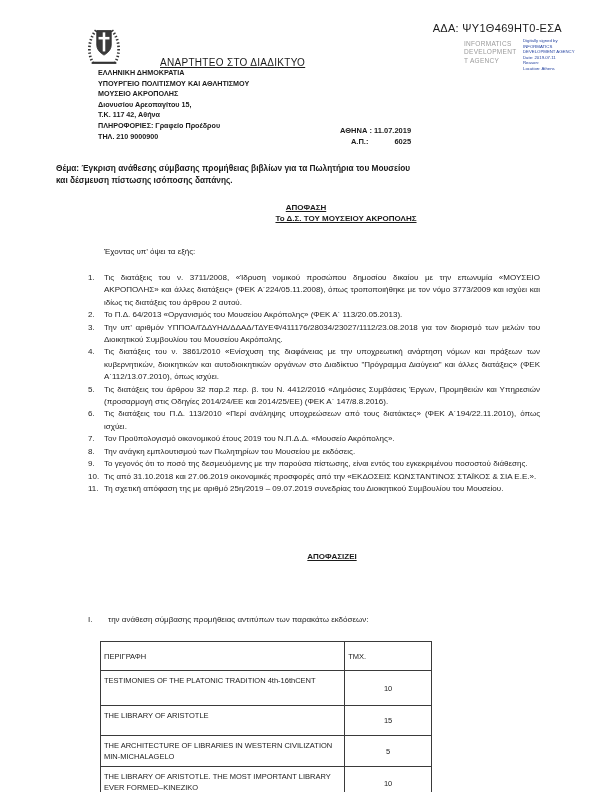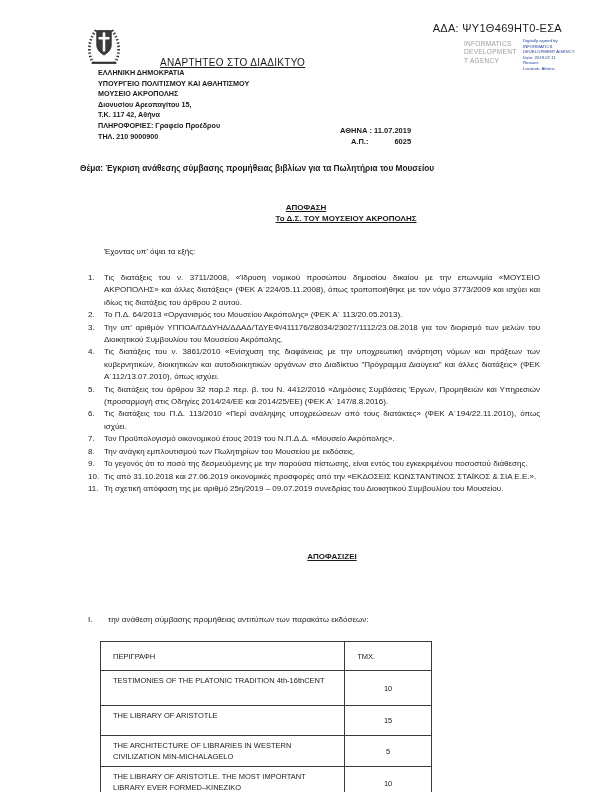--- a/index.html
+++ b/index.html
@@ -12,37 +12,37 @@
   .emblem { position:absolute; left:84px; top:24px; width:40px; height:44px; }
   .anartiteo {
     position:absolute; top:57px; left:160px; width:300px; text-align:left;
     font-size:10px; text-decoration:underline; letter-spacing:.3px;
   }
   .agency { position:absolute; left:464px; top:40px; font-size:6.5px; color:#9a9a9a; line-height:1.3; letter-spacing:.3px; }
   .signature { position:absolute; left:523px; top:38px; width:70px; font-size:4.3px; color:#1f3e9e; line-height:1.3; }
   .sender { position:absolute; left:70px; top:68px; font-weight:bold; font-size:7.2px; line-height:10.6px;margin-left:28px; }
   .ref { position:absolute; left:340px; top:125px; font-weight:bold; font-size:7.5px; line-height:11px;text-align:right; }
   .ref .gap { display:inline-block; width:26px; }
-  .subject { position:absolute; left:80px; top:163px; width:480px; font-weight:bold; font-size:8.3px; line-height:11.5px; }
+  .subject { position:absolute; left:56px; top:163px; width:480px; font-weight:bold; font-size:8.3px; line-height:11.5px; }
   .h-center { position:absolute; left:0; width:612px; text-align:center; font-weight:bold; font-size:8px;text-decoration:underline; }
   .heading1 { top:203px; }
   .heading2 { top:214px;padding-left:40px; }
   .preamble { position:absolute; left:104px; top:247px; font-size:8px; }
   .clist { position:absolute; left:88px; top:272px; width:452px; font-size:8px; line-height:12.4px; }
   .citem { display:flex; }
   .citem .num { width:16px; flex:0 0 16px; }
   .citem .txt { flex:1; text-align:justify; }
   .decides { top:552px;margin-left:26px; }
   .ditem { position:absolute; left:88px; top:615px; width:452px; font-size:8px; display:flex; }
   .ditem .dnum { width:20px; flex:0 0 20px; }
   .items-table {
     position:absolute; left:100px; top:641px; width:332px;
     border-collapse:collapse; font-size:7.5px; color:#1b1b1b;
   }
-  .items-table th, .items-table td { border:1px solid #3a3a3a; padding:4px 12px; font-weight:normal; text-align:left; }
+  .items-table th, .items-table td { border:1px solid #3a3a3a; padding:4px 3px; font-weight:normal; text-align:left; }
   .items-table col.c-desc { width:245px; }
   .items-table col.c-qty  { width:87px; }
   .items-table thead th { height:20px; vertical-align:middle; }
   .items-table td.desc { vertical-align:top; line-height:11px; }
   .items-table td.qty  { vertical-align:middle; text-align:center; }
   .items-table tr.r1 td { height:26px; }
   .items-table tr.r2 td { height:21px; }
   .items-table tr.r3 td { height:21px; }
   .items-table tr.r4 td { height:24px; }
 </style>
@@ -90,20 +90,21 @@
 
   <div class="ref">
     <div>ΑΘΗΝΑ : 11.07.2019</div>
     <div>
       <span>Α.Π.:</span><span class="gap"></span><span>6025</span>
     </div>
   </div>
 
   <div class="subject">
     <div>Θέμα: Έγκριση ανάθεσης σύμβασης προμήθειας βιβλίων για τα Πωλητήρια του Μουσείου</div>
+    <div>και δέσμευση πίστωσης ισόποσης δαπάνης.</div>
   </div>
 
   <div class="h-center heading1">ΑΠΟΦΑΣΗ</div>
   <div class="h-center heading2">Το Δ.Σ. ΤΟΥ ΜΟΥΣΕΙΟΥ ΑΚΡΟΠΟΛΗΣ</div>
 
   <div class="preamble">Έχοντας υπ’ όψει τα εξής:</div>
 
   <div class="clist">
       <div class="citem">
         <span class="num">1.</span>

